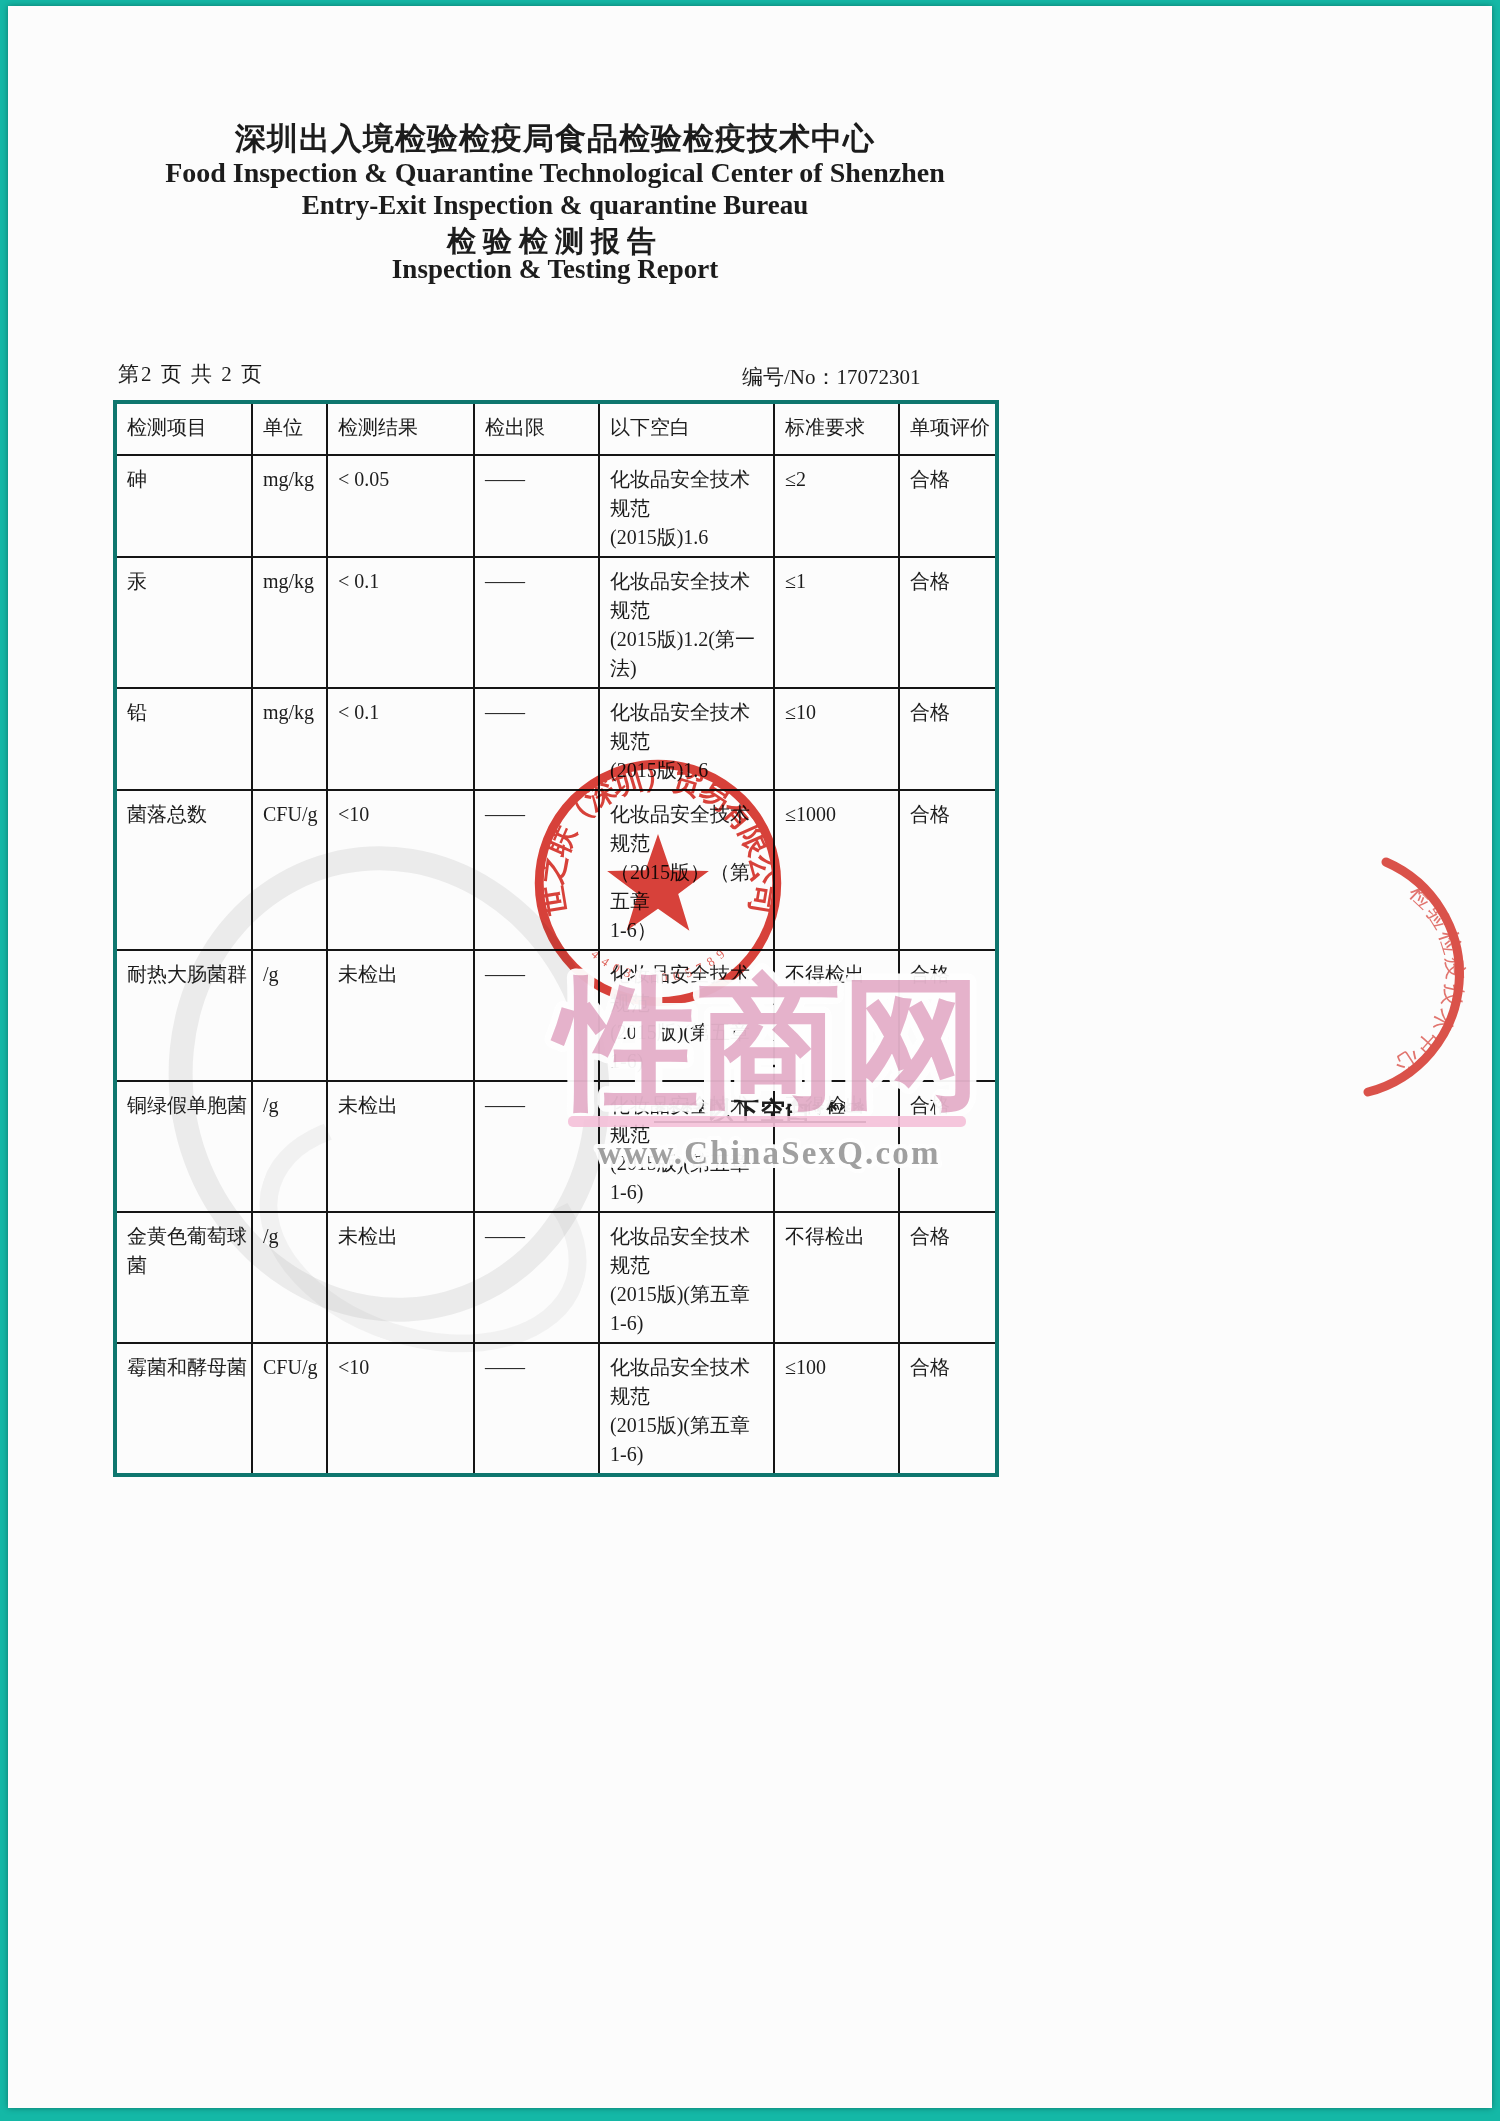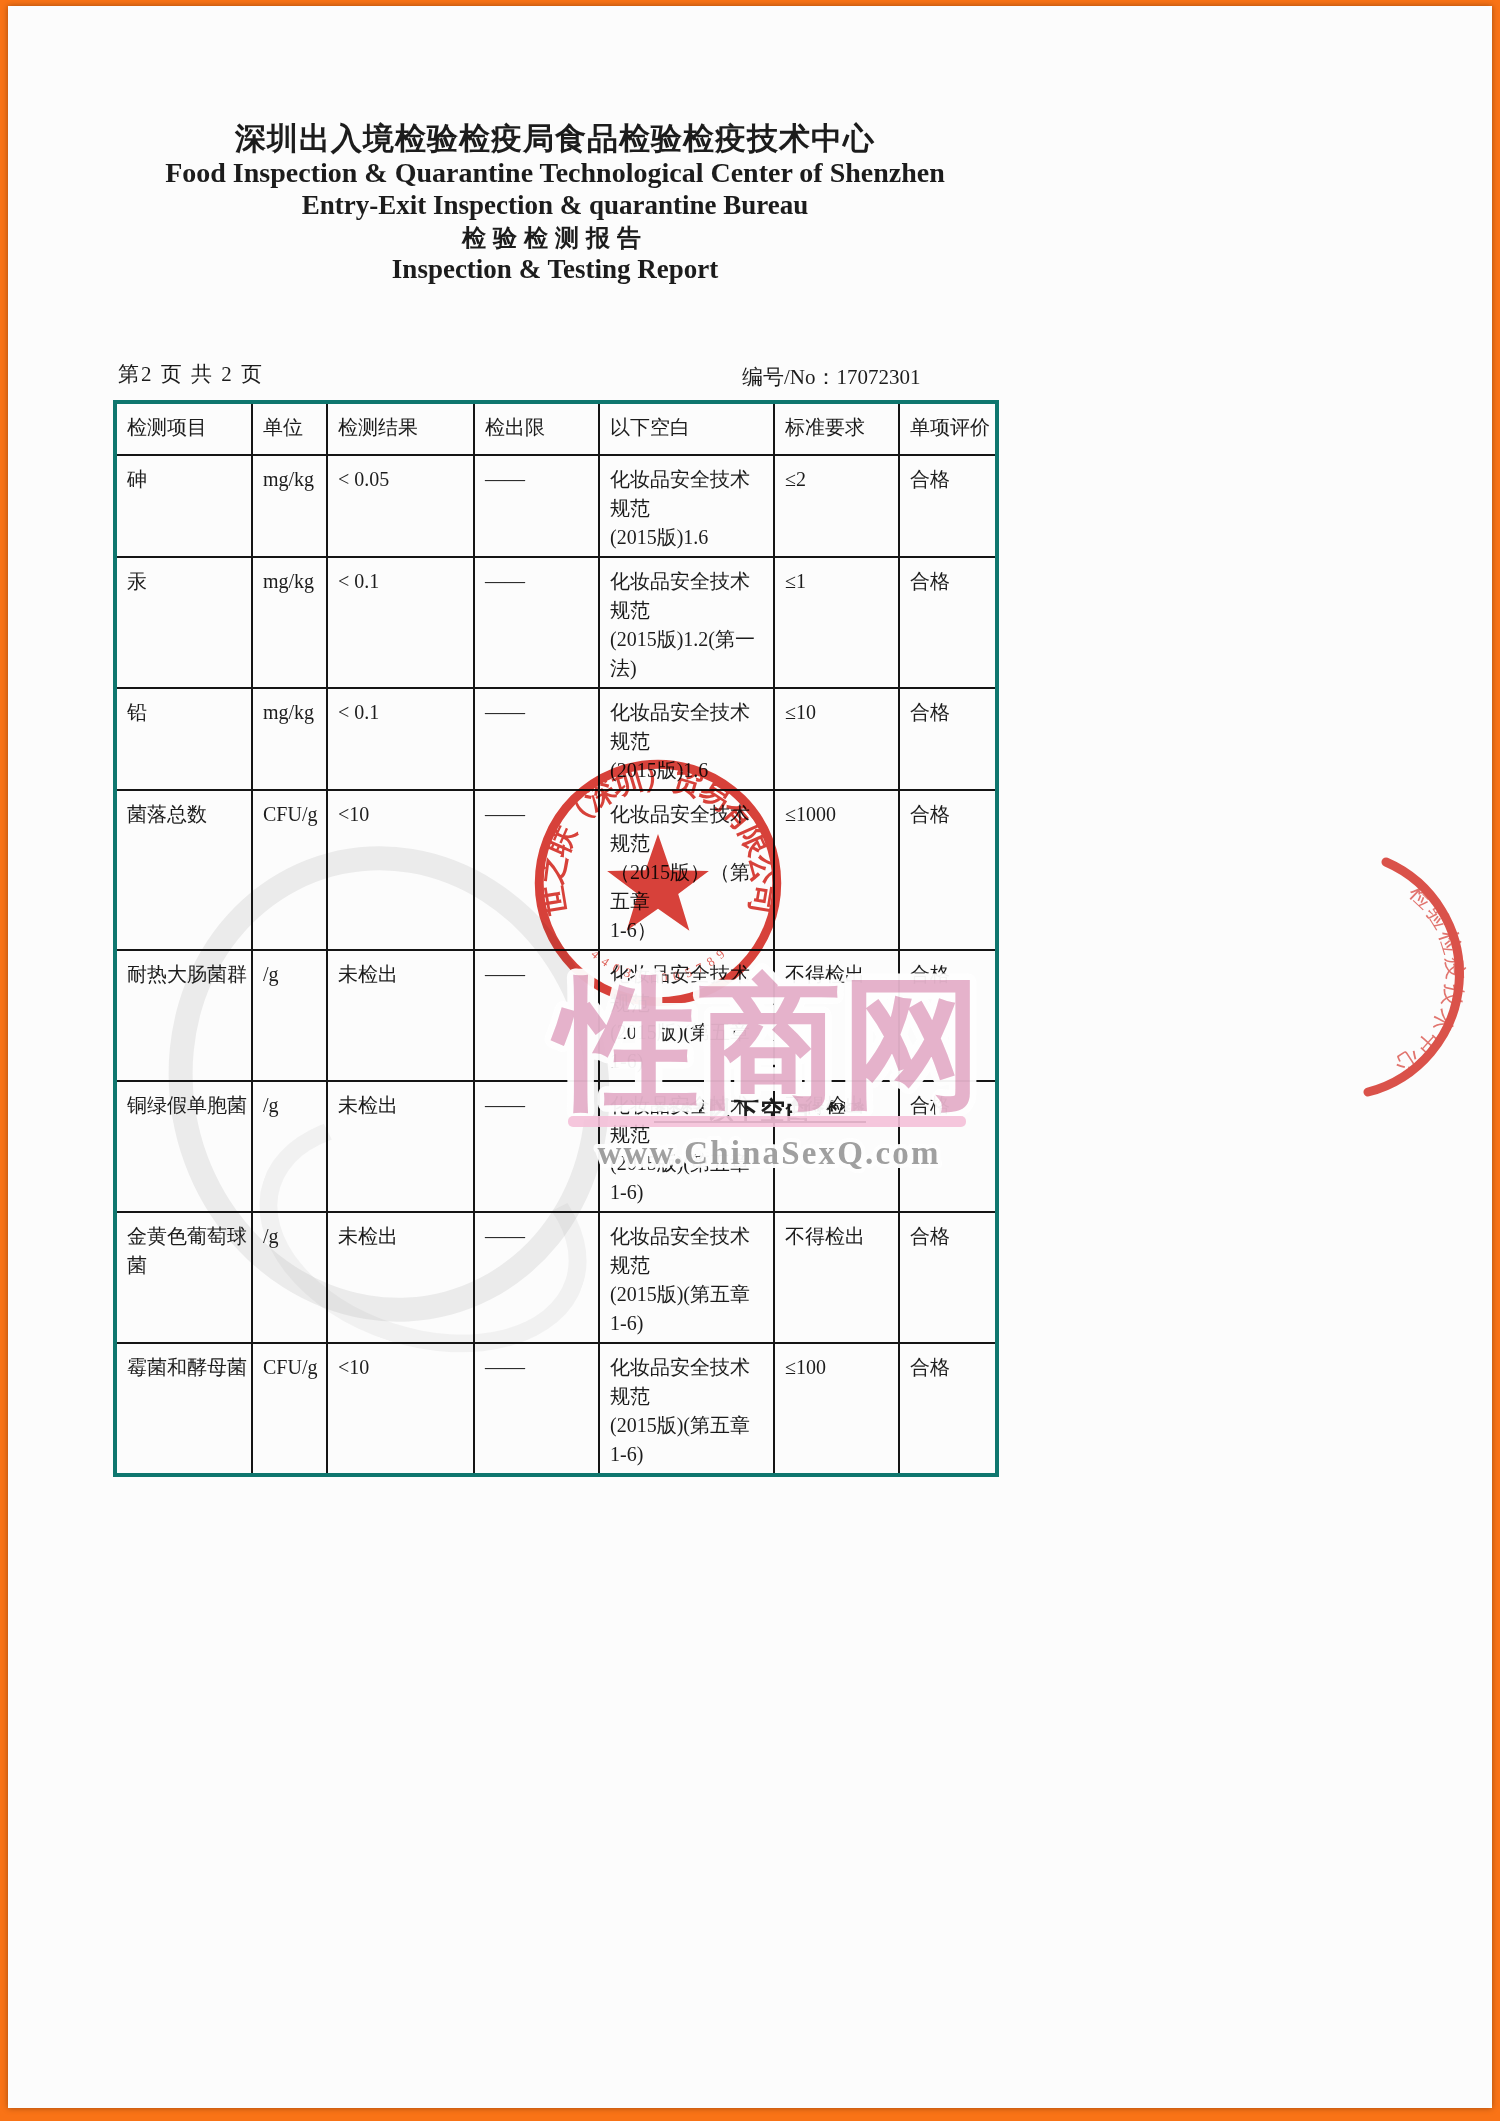--- a/index.html
+++ b/index.html
@@ -1,24 +1,24 @@
 <!DOCTYPE html>
 <html><head>
 <meta charset="utf-8">
 <style>
   html,body{margin:0;padding:0;background:#c9c9c9;}
-  .screen{position:relative;width:1500px;height:2121px;background:#f97316;overflow:hidden;
+  .screen{position:relative;width:1500px;height:2121px;background:#14b8a6;overflow:hidden;
           font-family:"Liberation Serif","DejaVu Serif",serif;color:#1c1c1c;}
   .page{position:absolute;left:8px;top:6px;width:1484px;height:2102px;background:#fcfcfc;
         box-shadow:0 0 6px rgba(0,0,0,.35);}
   .header-block{position:absolute;left:105px;top:0;width:900px;text-align:center;}
   .title-cn{position:absolute;left:0;top:118px;width:100%;font-size:31px;font-weight:bold;letter-spacing:1px;}
   .title-en1{position:absolute;left:0;top:157px;width:100%;font-size:28px;font-weight:bold;}
   .title-en2{position:absolute;left:0;top:190px;width:100%;font-size:27px;font-weight:bold;}
-  .report-cn{position:absolute;left:0;top:222px;width:100%;font-size:24px;font-weight:bold;letter-spacing:7px;}
+  .report-cn{position:absolute;left:0;top:222px;width:100%;font-size:29px;font-weight:bold;letter-spacing:7px;}
   .report-en{position:absolute;left:0;top:254px;width:100%;font-size:27px;font-weight:bold;}
   .page-info{position:absolute;left:118px;top:360px;font-size:21px;letter-spacing:2px;}
   .report-no{position:absolute;left:742px;top:363px;font-size:21px;}
 
   table.results{position:absolute;left:113px;top:400px;width:882px;border-collapse:collapse;
         table-layout:fixed;border:4px solid #0f766e;}
   table.results th, table.results td{border:2px solid #151515;vertical-align:top;
         padding:9px 4px 4px 10px;font-size:20px;font-weight:normal;text-align:left;line-height:1.45;}
   table.results thead tr{height:53px;}
   table.results tbody tr:nth-child(1){height:75px;}

